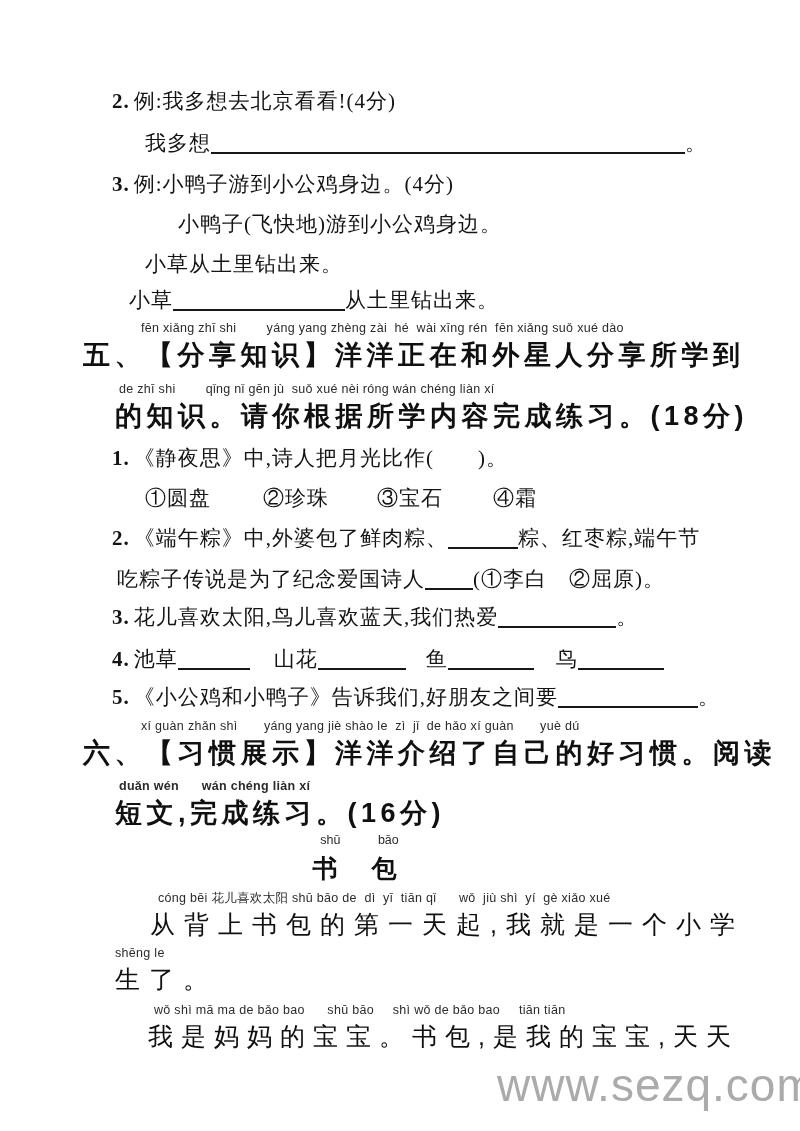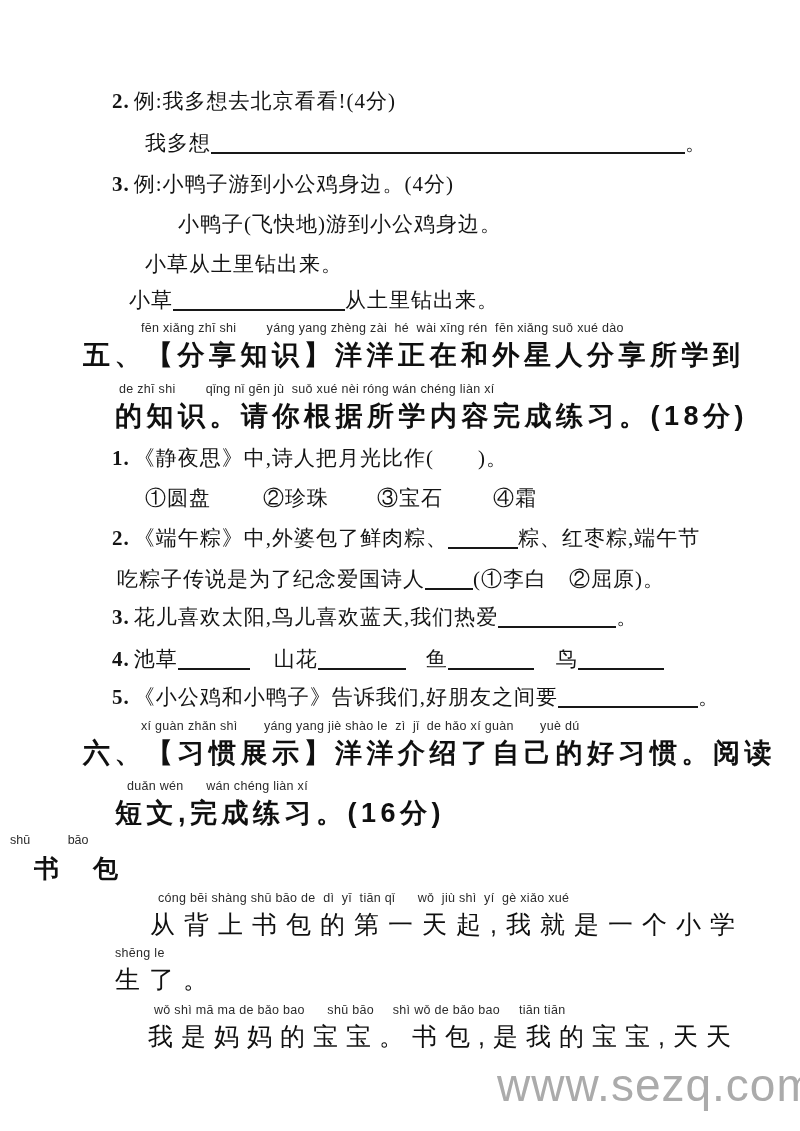--- a/index.html
+++ b/index.html
@@ -144,31 +144,31 @@
 
   <div class="abs kai" style="top:684px; left:112px;">
     <span class="num">5.</span><span>《小公鸡和小鸭子》告诉我们,好朋友之间要</span><span class="blank" style="width:140px;"></span><span>。</span>
   </div>
 
   <div class="abs" style="top:720px; left:83px;">
     <div class="py" style="margin-left:58px;">xí guàn zhǎn shì       yáng yang jiè shào le  zì  jǐ  de hǎo xí guàn       yuè dú</div>
     <div class="hei">六、【习惯展示】洋洋介绍了自己的好习惯。阅读</div>
   </div>
   <div class="abs" style="top:780px; left:115px;">
-    <div class="py" style="margin-left:12px;">duǎn wén      wán chéng liàn xí</div>
+    <div class="py" style="margin-left:4px;font-weight:bold;">duǎn wén      wán chéng liàn xí</div>
     <div class="hei">短文,完成练习。(16分)</div>
   </div>
 
-  <div class="abs" style="top:833px; left:0; width:709px; text-align:left;">
+  <div class="abs" style="top:833px; left:0; width:709px; text-align:center;">
     <div class="title-py" style="padding-left:10px;">shū bāo</div>
     <div class="title-hanzi" style="text-indent:34px;">书包</div>
   </div>
 
   <div class="abs" style="top:892px; left:150px;">
-    <div class="py" style="margin-left:8px;">cóng bēi shàng shū bāo de  dì  yī  tiān qǐ      wǒ  jiù shì  yí  gè xiǎo xué</div>
+    <div class="py" style="margin-left:8px;">cóng bēi 花儿喜欢太阳 shū bāo de  dì  yī  tiān qǐ      wǒ  jiù shì  yí  gè xiǎo xué</div>
     <div class="round">从背上书包的第一天起,我就是一个小学</div>
   </div>
   <div class="abs" style="top:947px; left:115px;">
     <div class="py">shēng le</div>
     <div class="round">生了。</div>
   </div>
 
   <div class="abs" style="top:1004px; left:148px;">
     <div class="py" style="margin-left:6px;">wǒ shì mā ma de bǎo bao      shū bāo     shì wǒ de bǎo bao     tiān tiān</div>
     <div class="round" style="letter-spacing:8px;">我是妈妈的宝宝。书包,是我的宝宝,天天</div>

